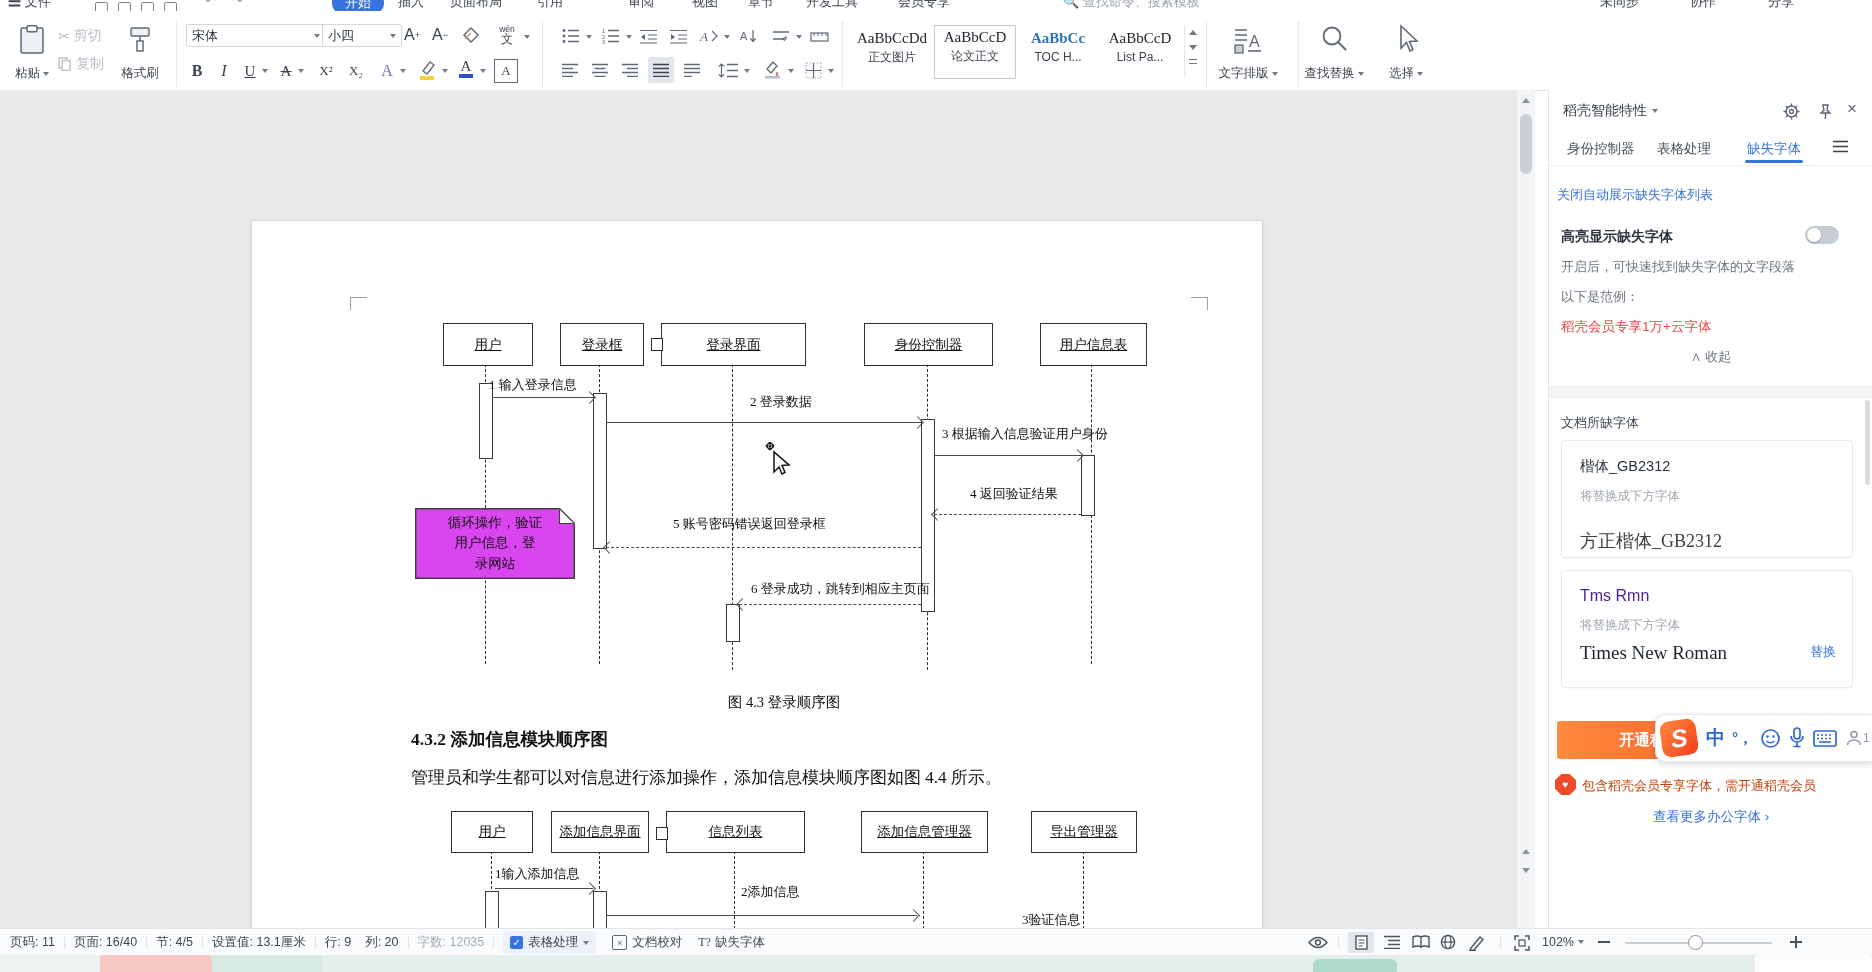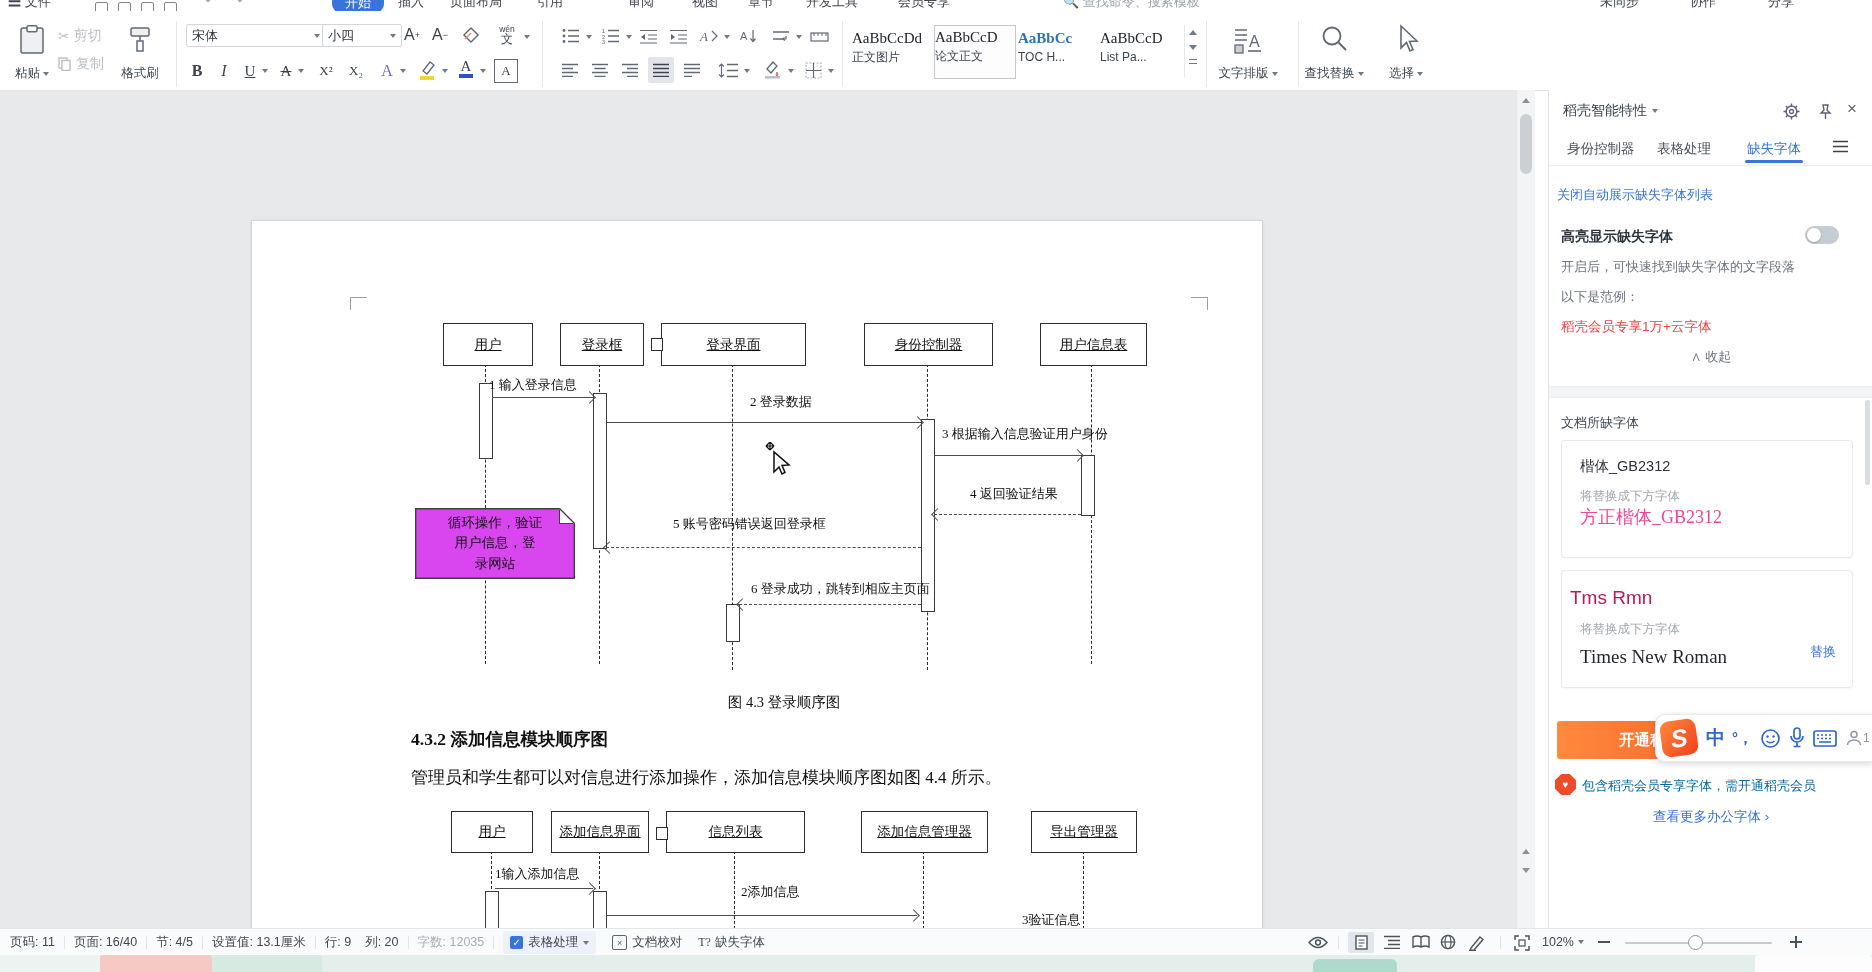--- a/index.html
+++ b/index.html
@@ -15,21 +15,21 @@
   
   .ribbon{position:absolute;left:0;top:11px;width:1872px;height:79px;background:#fff;border-bottom:1px solid #dfe2e6}
   .vsep{position:absolute;width:1px;background:#e6e8eb}
   .blab{position:absolute;font-size:12.5px;color:#3c4450;text-align:center;white-space:nowrap;display:flex;align-items:center;justify-content:center;gap:3px}
   .caret{width:0;height:0;border-left:3.5px solid transparent;border-right:3.5px solid transparent;border-top:4px solid #707a86;display:inline-block}
   .combo{position:absolute;height:21px;border:1px solid #d3d7dc;border-radius:2px;background:#fff;
          display:flex;align-items:center;justify-content:space-between;padding:0 5px;font-size:13px;color:#2e363f}
   .tb{position:absolute;display:flex;align-items:center;justify-content:center;color:#3a434f;font-size:14px}
   .dis{color:#b9bfc7}
   .selbg{background:#e2e6eb;border-radius:2px}
-  .ga{position:absolute;background:#fff;}
+  .ga{position:absolute;background:#fff;text-align:center}
   .ga .s{font-family:"Liberation Serif",serif;font-size:15px;color:#20262e;line-height:22px;white-space:nowrap;overflow:hidden}
   .ga .n{font-size:12px;color:#3c4450;line-height:16px;white-space:nowrap;overflow:hidden}
   .gasel{border:1px solid #c3c8ce;background:#fdfdfd}
   .gblue{color:#2e74b5 !important;font-weight:bold}
   
   .docarea{position:absolute;left:0;top:90px;width:1516px;height:838px;background:#e7e9eb;overflow:hidden}
   .page{position:absolute;background:#fff;border:1px solid #d6d8db;box-shadow:0 1px 3px rgba(0,0,0,.10);overflow:hidden}
   .cm{position:absolute;width:16px;height:12px}
   .cmtl{border-left:1.4px solid #9aa0a6;border-top:1.4px solid #9aa0a6}
   .cmtr{border-right:1.4px solid #9aa0a6;border-top:1.4px solid #9aa0a6}
@@ -530,36 +530,36 @@
   <div class="abs" style="left:12px;top:228px;font-size:13.5px;color:#ef4444">稻壳会员专享1万+云字体</div>
   <div class="abs" style="left:0;top:258px;width:324px;text-align:center;font-size:13px;color:#6b7480">∧ <span>收起</span></div>
 
   <div class="abs" style="left:0;top:296px;width:324px;height:10px;background:#f3f5f7;border-top:1px solid #ecedf0;border-bottom:1px solid #ecedf0"></div>
 
   <div class="abs" style="left:12px;top:324px;font-size:13px;color:#3f4855">文档所缺字体</div>
 
   <div class="card" style="top:350px;height:116px">
     <div style="margin:16px 0 0 18px;font-size:14.5px;color:#2b333e">楷体_GB2312</div>
     <div style="margin:12px 0 0 18px;font-size:12.5px;color:#a0a8b1">将替换成下方字体</div>
-    <div class="serif" style="margin:0 0 0 18px;font-size:18px;color:#ec4899">方正楷体_GB2312</div>
+    <div class="serif" style="margin:24px 0 0 18px;font-size:18px;color:#404040">方正楷体_GB2312</div>
   </div>
 
   <div class="card" style="top:480px;height:116px">
-    <div style="margin:16px 0 0 8px;font-size:19px;color:#be185d">Tms Rmn</div>
+    <div style="margin:16px 0 0 18px;font-size:16px;color:#4c1d95">Tms Rmn</div>
     <div style="margin:12px 0 0 18px;font-size:12.5px;color:#a0a8b1">将替换成下方字体</div>
     <div class="serif" style="margin:8px 0 0 18px;font-size:19px;color:#1e252d">Times New Roman</div>
     <div class="abs plink" style="right:16px;top:72px;">替换</div>
   </div>
 
   <div class="abs" style="left:8px;top:631px;width:294px;height:38px;border-radius:3px;background:linear-gradient(90deg,#ff8a3d,#f4461d)">
     <span style="position:absolute;left:62px;top:9px;color:#fff;font-size:15.5px;font-weight:bold">开通稻</span>
   </div>
 
   <div class="hex" style="left:6px;top:684px">♥</div>
-  <div class="abs" style="left:33px;top:687px;font-size:13px;color:#0369a1">包含稻壳会员专享字体，需开通稻壳会员</div>
+  <div class="abs" style="left:33px;top:687px;font-size:13px;color:#c2410c">包含稻壳会员专享字体，需开通稻壳会员</div>
   <div class="abs plink" style="left:0;top:718px;width:324px;text-align:center;font-size:13.5px">查看更多办公字体 ›</div>
 
   <div class="abs" style="right:3px;top:310px;width:5px;height:85px;background:#d9dce0;border-radius:3px"></div>
 </div>
 
 <div class="ime">
   <div class="slogo">S</div>
   <div style="margin-left:9px;font-size:19px;color:#2f66d0;font-weight:bold">中</div>
   <div style="margin-left:7px;font-size:15px;color:#2f66d0;font-weight:bold">°，</div>
   <div style="margin-left:7px">

